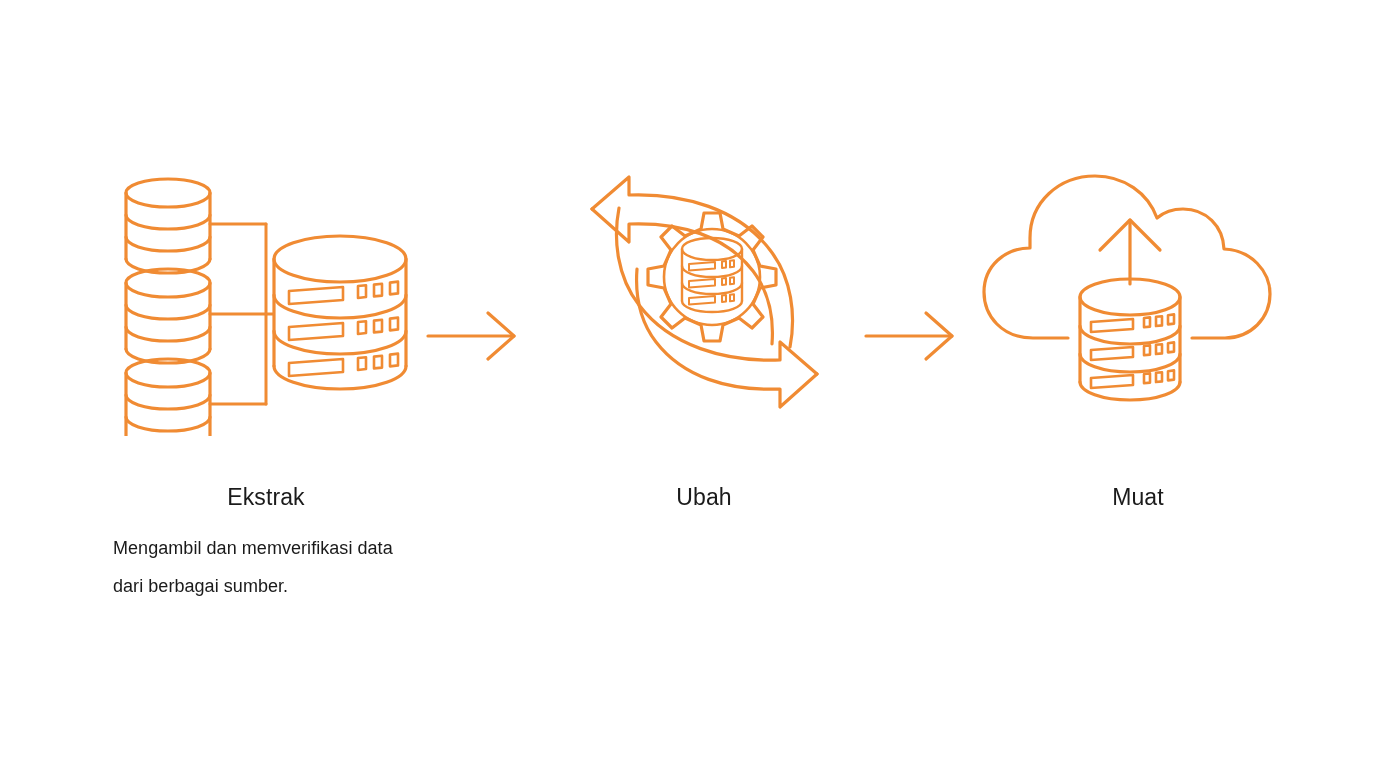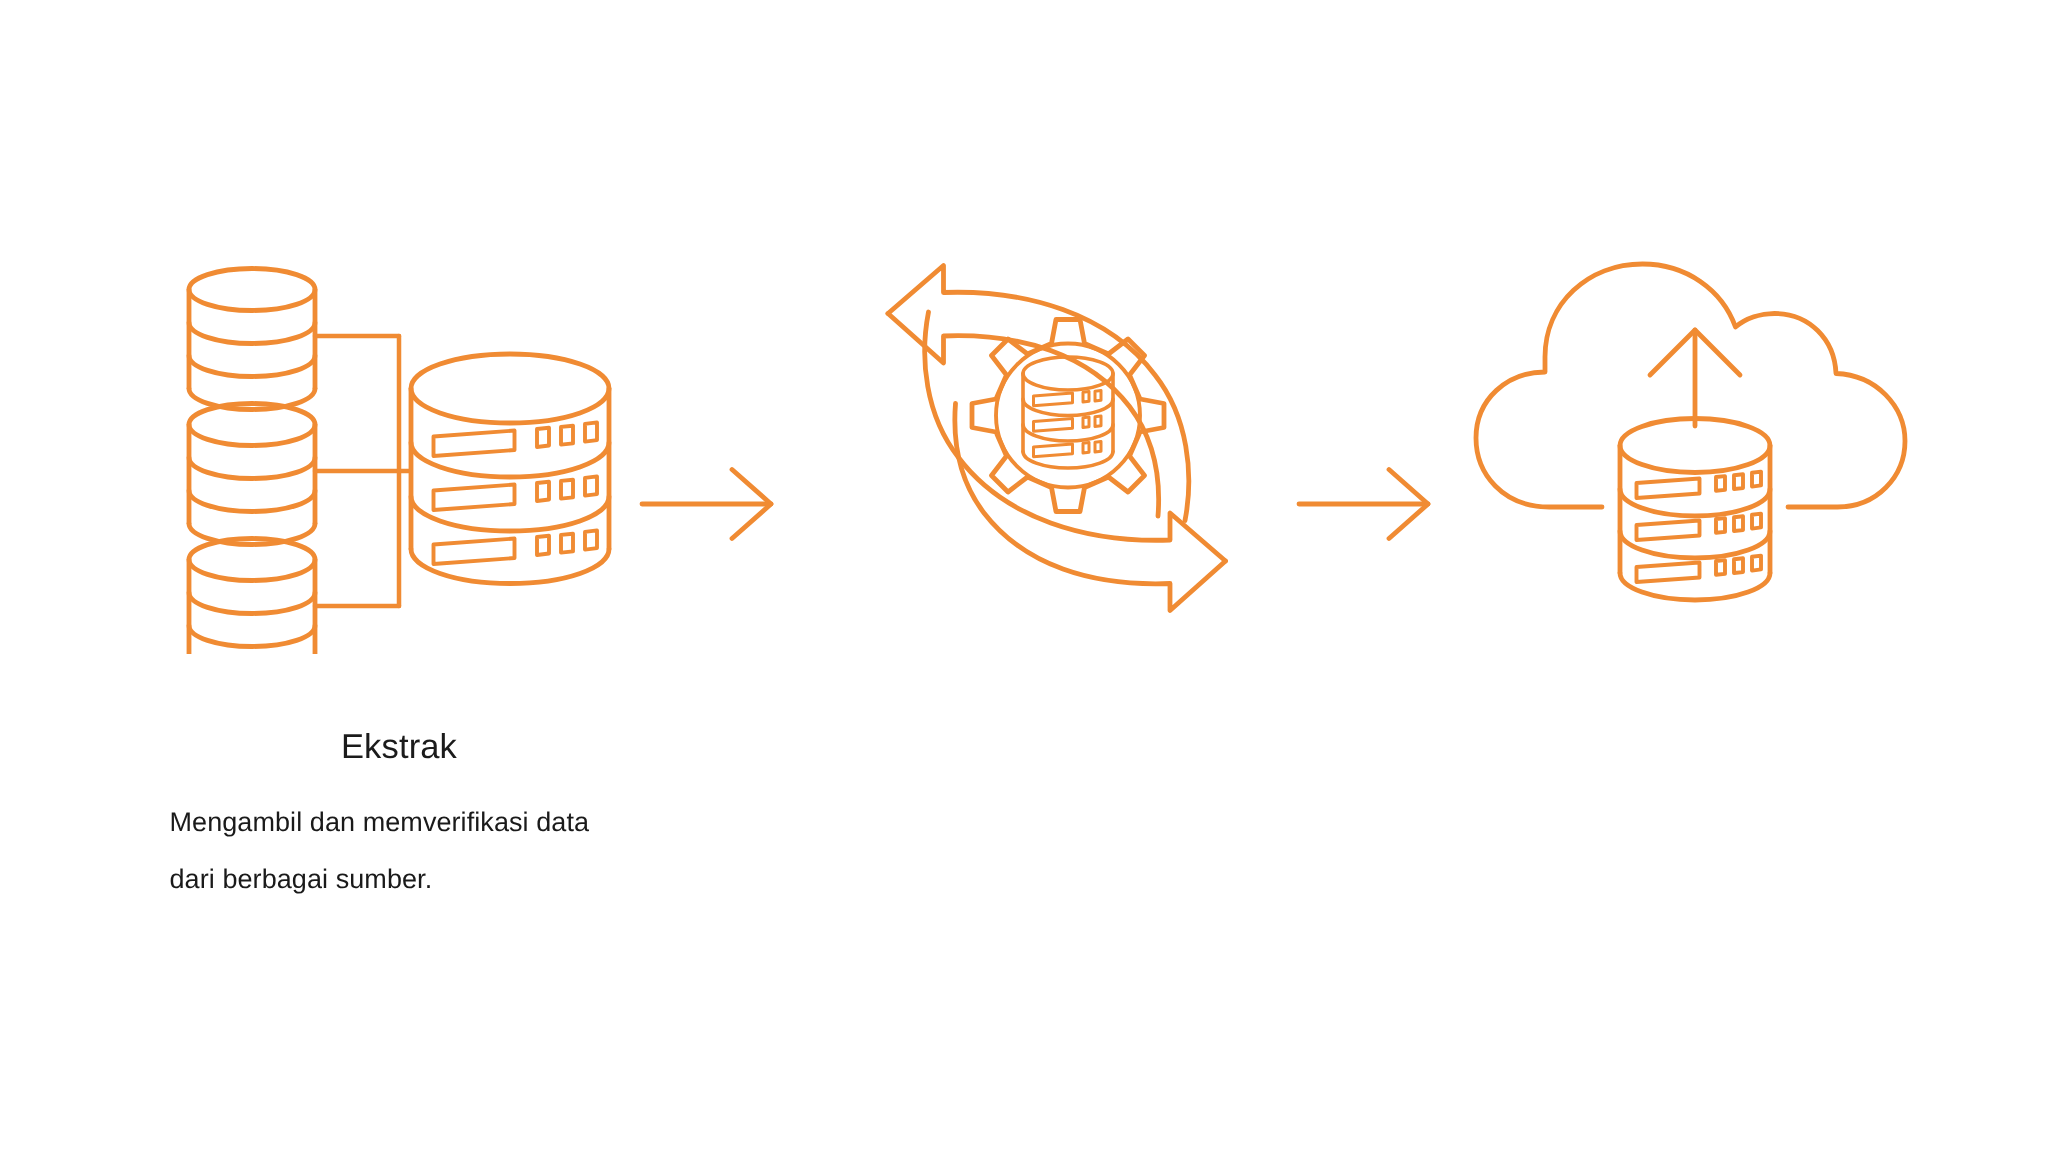--- a/index.html
+++ b/index.html
@@ -228,20 +228,21 @@
             <path d="M188 112.5 L192 112 L192 118.5 L188 119 Z"></path>
             <path d="M196 111.8 L200 111.3 L200 117.8 L196 118.3 Z"></path>
             <path d="M155 132 L181 130 L181 136.5 L155 138.5 Z"></path>
             <path d="M188 129.5 L192 129 L192 135.5 L188 136 Z"></path>
             <path d="M196 128.8 L200 128.3 L200 134.8 L196 135.3 Z"></path>
           </g>
         </g>
       </svg>
     </div>
 
+    <div class="stage-title">Ubah</div>
   </div>
 
   <div class="connector connector-2">
     <svg width="110" height="64" viewBox="0 0 110 64" fill="none" stroke="#f08b33" stroke-width="3.2" stroke-linecap="round" stroke-linejoin="round">
       <path d="M8 32 H94"></path>
       <path d="M68 9 L94 32 L68 55"></path>
     </svg>
   </div>
 
   <div class="stage stage-load">
@@ -287,15 +288,16 @@
 
             <path d="M123 212 L165 209 L165 219 L123 222 Z"></path>
             <path d="M176 208 L182 207.4 L182 216.6 L176 217.2 Z"></path>
             <path d="M188 206.8 L194 206.2 L194 215.4 L188 216 Z"></path>
             <path d="M200 205.2 L206 204.4 L206 213.6 L200 214.4 Z"></path>
           </g>
         </g>
       </svg>
     </div>
 
+    <div class="stage-title">Muat</div>
   </div>
 
 </div>
 
 </body></html>

